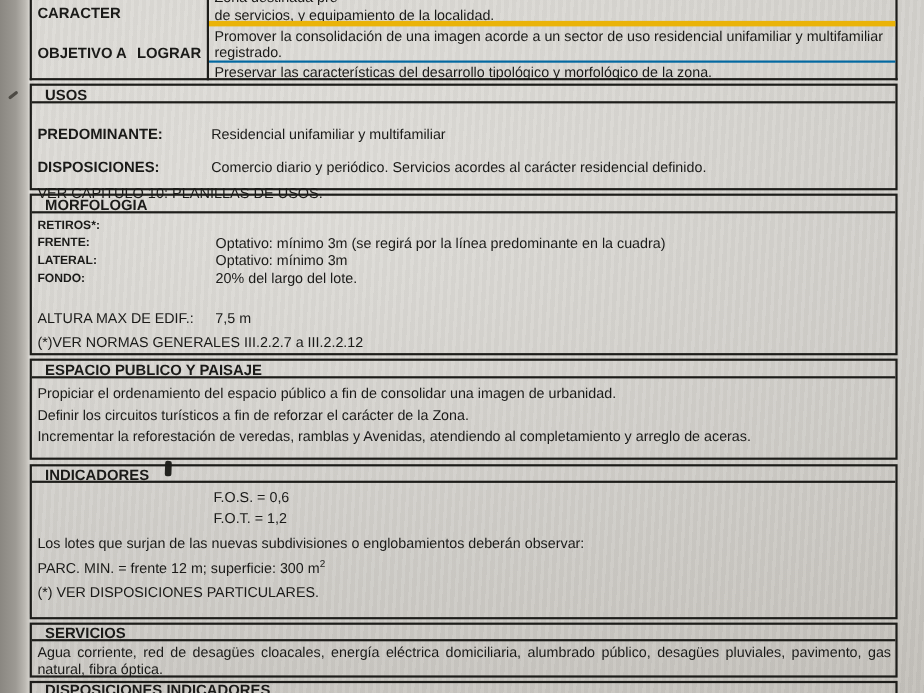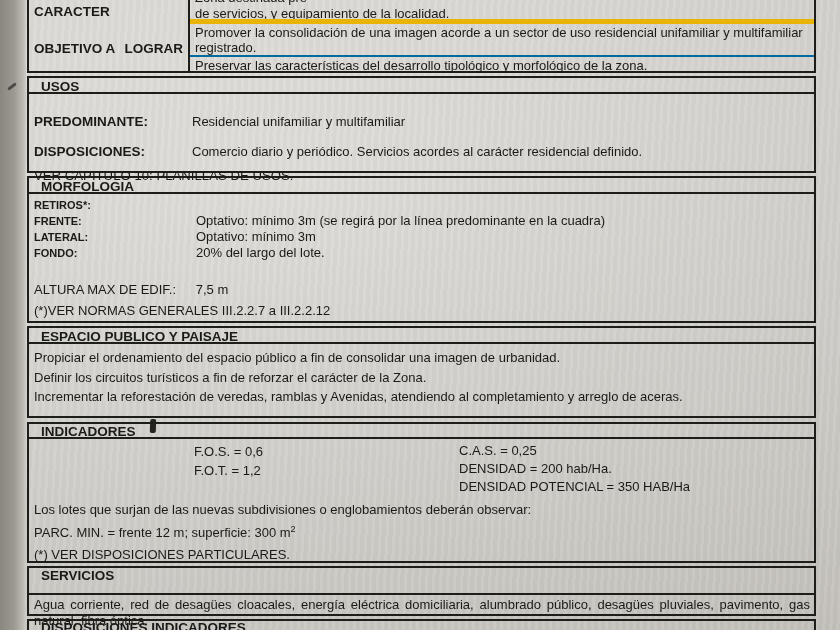--- a/index.html
+++ b/index.html
@@ -77,21 +77,21 @@
   .indic .section-header { height: 15px; padding-top: 1px; }
   .indic .section-body { padding: 3px 5px 0 5px; }
   .indic .cols { display: grid; grid-template-columns: 425px 1fr; }
   .indic .c1 { padding-left: 160px; line-height: 19px; }
   .indic .c2 { line-height: 18px; }
   .indic .notes { margin-top: 3px; line-height: 22.5px; }
   .indic sup { font-size: 9px; vertical-align: super; line-height: 0; }
 
   
   .serv { height: 50px; }
-  .serv .section-header { height: 27px; padding-top: 1px; }
+  .serv .section-header { height: 15px; padding-top: 1px; }
   .serv .section-body { padding: 2px 4px 0 5px; line-height: 16px; text-align: justify; }
 
   
   .disp { height: 16px; border-bottom: 2px solid #1d1d1a; }
   .disp .section-header { border-bottom: none; height: 12px; padding-top: 1px; line-height: 12px; }
   .clip-bottom { height: 7px; overflow: hidden; padding: 1px 5px 0 5px; font-size: 13px; line-height: 15px; }
 </style>
 </head>
 <body>
 
@@ -171,25 +171,20 @@
   </div>
 
   <div class="box indic gap4">
     <div class="section-header">INDICADORES</div>
     <div class="section-body">
       <div class="cols">
         <div class="c1">
           <div>F.O.S. = 0,6</div>
           <div>F.O.T. =  1,2</div>
         </div>
-        <div class="c2">
-          <div>C.A.S. = 0,25</div>
-          <div>DENSIDAD = 200 hab/Ha.</div>
-          <div>DENSIDAD POTENCIAL = 350 HAB/Ha</div>
-        </div>
       </div>
       <div class="notes">
         <div>Los lotes que surjan de las nuevas subdivisiones o englobamientos deberán observar:</div>
         <div><span>PARC. MIN. = frente 12 m; superficie: 300 m</span><sup>2</sup></div>
         <div>(*) VER DISPOSICIONES PARTICULARES.</div>
       </div>
     </div>
   </div>
 
   <div class="box serv gap3">

